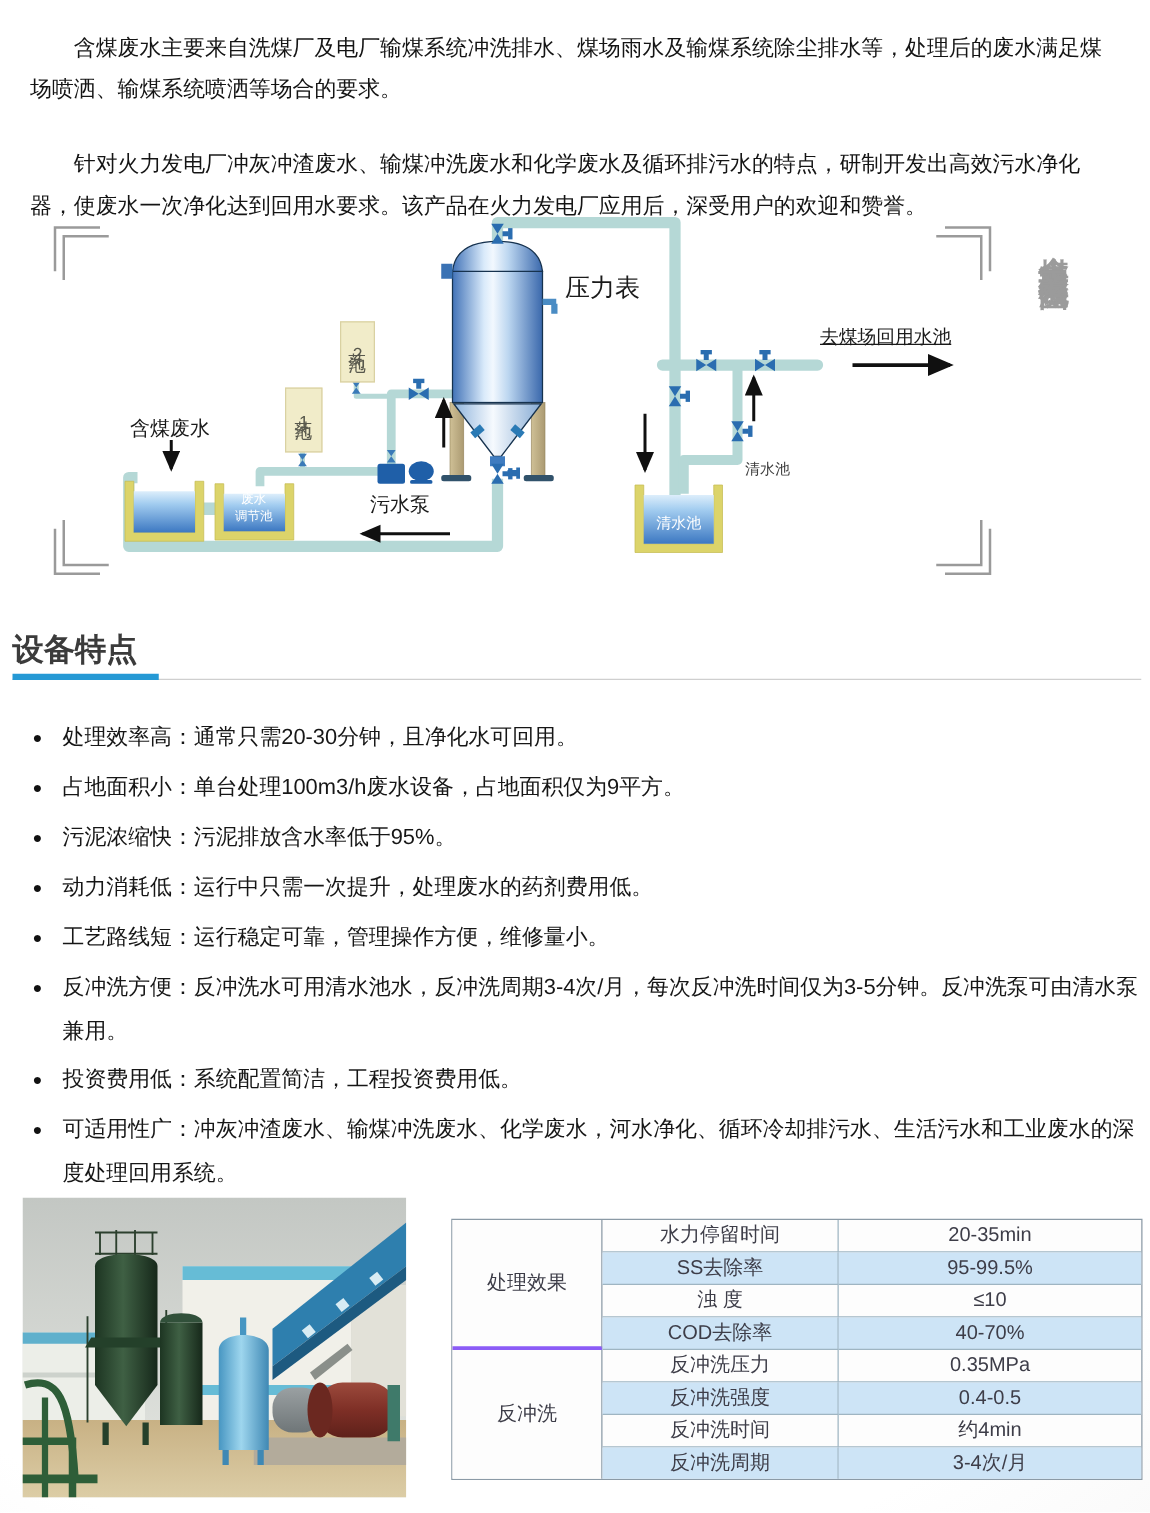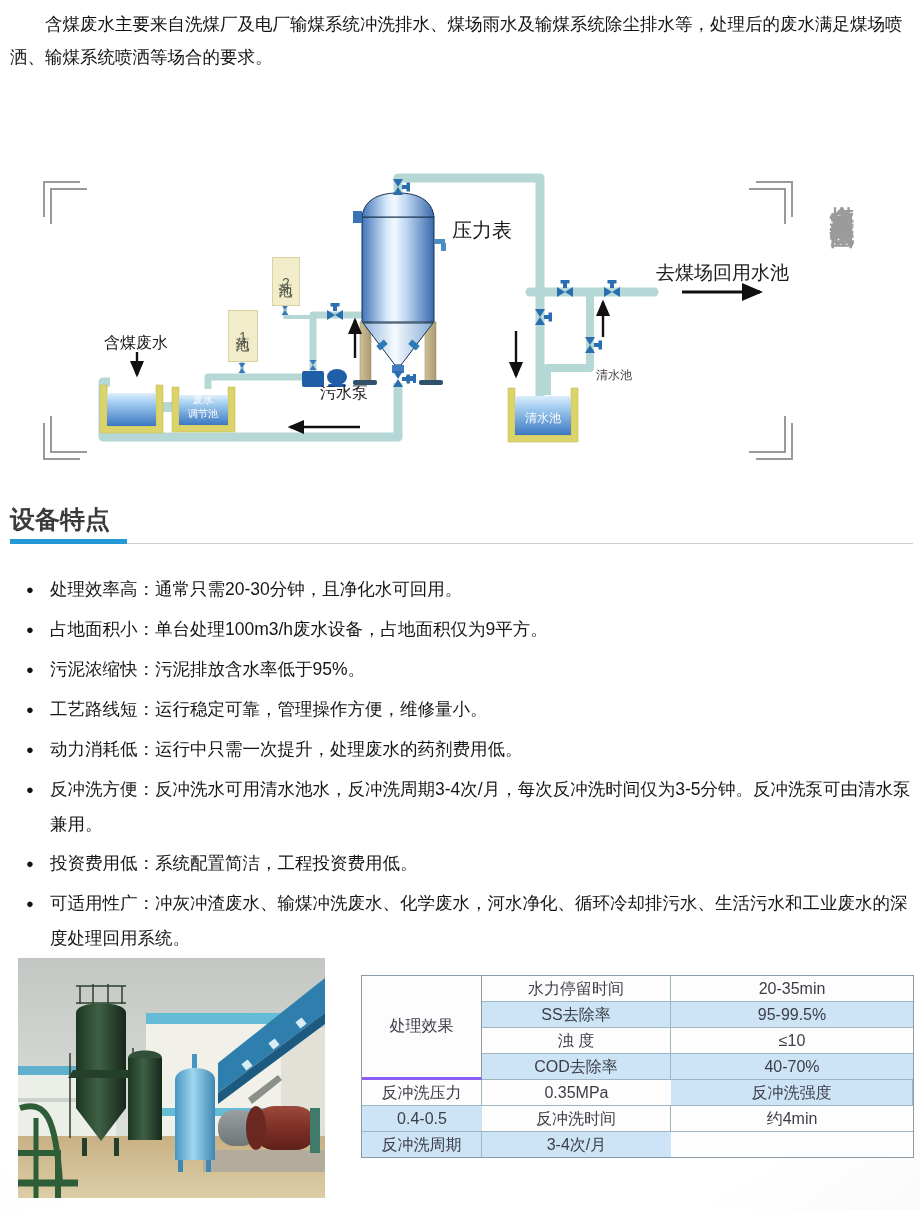--- a/index.html
+++ b/index.html
@@ -5,40 +5,40 @@
   html,body{margin:0;padding:0;}
   #page{
     position:relative;width:920px;height:1210px;overflow:hidden;
     font-family:"Liberation Sans",sans-serif;
     background:#ffffff;
     background-image:radial-gradient(145% 115% at 42% 42%, #ffffff 55%, #f2f2f2 80%, #d9d9d9 100%);
   }
   
   .intro{position:absolute;left:8px;top:6px;right:8px;color:#141414;
          font-size:17.5px;line-height:33px;}
-  .intro p{margin:2px;text-indent:2em;}
+  .intro p{margin:16px;text-indent:2em;}
   .intro p + p{margin-top:27px;}
   
   #diagram{position:absolute;left:40px;top:165px;width:760px;height:330px;}
   #diagram svg{position:absolute;left:0;top:0;}
   .dlabel{position:absolute;color:#1a1a1a;white-space:nowrap;}
   .lbl-coal{left:64px;top:168px;font-size:16px;}
   .lbl-pool{color:#ffffff;font-size:12px;text-align:center;}
   .lbl-settling{left:62px;top:237px;width:58px;margin-top:48px;}
   .lbl-adjust{left:134px;top:228px;width:58px;font-size:10px;line-height:14px;}
   .lbl-clearpool{left:474px;top:245px;width:58px;}
   .chembox{position:absolute;background:#f1ecc9;border:1px solid #d9d1a2;
            color:#58584c;font-size:14px;letter-spacing:2px;
            writing-mode:vertical-rl;text-orientation:upright;
            display:flex;align-items:center;justify-content:center;}
   .chem1{left:188px;top:145px;width:28px;height:50px;}
   .chem2{left:232px;top:92px;width:26px;height:47px;}
-  .lbl-pump{left:256px;top:218px;font-size:16px;margin-left:24px;}
+  .lbl-pump{left:256px;top:229px;font-size:16px;}
   .lbl-gauge{left:412px;top:52px;font-size:20px;}
-  .lbl-reuse{left:616px;top:95px;font-size:19px;}
+  .lbl-reuse{left:616px;top:95px;font-size:15px;text-decoration:underline;}
   .lbl-clearsmall{left:556px;top:202px;font-size:12px;color:#3c3c3c;}
   .vtitle{position:absolute;left:826px;top:186px;height:292px;width:32px;
           writing-mode:vertical-rl;text-orientation:upright;
           font-size:24px;font-weight:bold;color:#9b9b9b;letter-spacing:2px;}
   
   .sec-heading{position:absolute;left:10px;top:503px;font-size:25px;font-weight:bold;color:#3b3b3b;}
   .rule{position:absolute;left:10px;right:7px;top:543px;height:1px;background:#cfcfcf;}
   .rule-accent{position:absolute;left:10px;top:539px;width:117px;height:5px;background:#2599d5;}
   .features{position:absolute;left:10px;top:572px;right:8px;list-style:none;margin:0;padding:0;
             color:#161616;font-size:17.5px;}
@@ -62,20 +62,21 @@
                 border-right:1px solid #8b9aa6;border-bottom:3px solid #8b5cf6;background:#fdfdfd;}
   .tgrid .group.lastgroup{border-bottom:none;}
 </style>
 </head>
 <body>
 
 <div id="page">
 
   <div class="intro">
     <p>含煤废水主要来自洗煤厂及电厂输煤系统冲洗排水、煤场雨水及输煤系统除尘排水等，处理后的废水满足煤场喷洒、输煤系统喷洒等场合的要求。</p>
+    <p>针对火力发电厂冲灰冲渣废水、输煤冲洗废水和化学废水及循环排污水的特点，研制开发出高效污水净化器，使废水一次净化达到回用水要求。该产品在火力发电厂应用后，深受用户的欢迎和赞誉。</p>
   </div>
 
   <div id="diagram">
     <svg width="760" height="330" viewBox="0 0 760 330">
       <defs>
         <linearGradient id="tg" x1="0" y1="0" x2="1" y2="0">
           <stop offset="0" stop-color="#4273b8"></stop>
             <stop offset="0.35" stop-color="#d9eafa"></stop>
           <stop offset="0.45" stop-color="#f2f8fe"></stop>
             <stop offset="0.62" stop-color="#bcd6f0"></stop>
@@ -213,22 +214,22 @@
   <div class="vtitle">含煤废水处理工艺流程图</div>
 
   <div class="sec-heading">设备特点</div>
   <div class="rule"></div>
   <div class="rule-accent"></div>
 
   <ul class="features">
     <li><span class="dot">●</span><span>处理效率高：通常只需20-30分钟，且净化水可回用。</span></li>
     <li><span class="dot">●</span><span>占地面积小：单台处理100m3/h废水设备，占地面积仅为9平方。</span></li>
     <li><span class="dot">●</span><span>污泥浓缩快：污泥排放含水率低于95%。</span></li>
+    <li><span class="dot">●</span><span>动力消耗低：运行中只需一次提升，处理废水的药剂费用低。</span></li>
     <li><span class="dot">●</span><span>工艺路线短：运行稳定可靠，管理操作方便，维修量小。</span></li>
-    <li><span class="dot">●</span><span>动力消耗低：运行中只需一次提升，处理废水的药剂费用低。</span></li>
     <li><span class="dot">●</span><span>反冲洗方便：反冲洗水可用清水池水，反冲洗周期3-4次/月，每次反冲洗时间仅为3-5分钟。反冲洗泵可由清水泵兼用。</span></li>
     <li><span class="dot">●</span><span>投资费用低：系统配置简洁，工程投资费用低。</span></li>
     <li><span class="dot">●</span><span>可适用性广：冲灰冲渣废水、输煤冲洗废水、化学废水，河水净化、循环冷却排污水、生活污水和工业废水的深度处理回用系统。</span></li>
   </ul>
 
   <div class="photo">
     <svg width="307" height="240" viewBox="0 0 307 240">
       <defs>
         <linearGradient id="sky" x1="0" y1="0" x2="0" y2="1">
           <stop offset="0" stop-color="#c3c7c3"></stop>
@@ -324,20 +325,21 @@
     <div class="tgrid">
       <div class="group">处理效果</div>
       <div class="cell">水力停留时间</div>
       <div class="cell lastcol">20-35min</div>
       <div class="cell alt">SS去除率</div>
       <div class="cell alt lastcol">95-99.5%</div>
       <div class="cell">浊 度</div>
       <div class="cell lastcol">≤10</div>
       <div class="cell alt">COD去除率</div>
       <div class="cell alt lastcol">40-70%</div>
+      <div class="group lastgroup">反冲洗</div>
       <div class="cell">反冲洗压力</div>
       <div class="cell lastcol">0.35MPa</div>
       <div class="cell alt">反冲洗强度</div>
       <div class="cell alt lastcol">0.4-0.5</div>
       <div class="cell">反冲洗时间</div>
       <div class="cell lastcol">约4min</div>
       <div class="cell alt lastrow">反冲洗周期</div>
       <div class="cell alt lastcol lastrow">3-4次/月</div>
     </div>
   </div>

